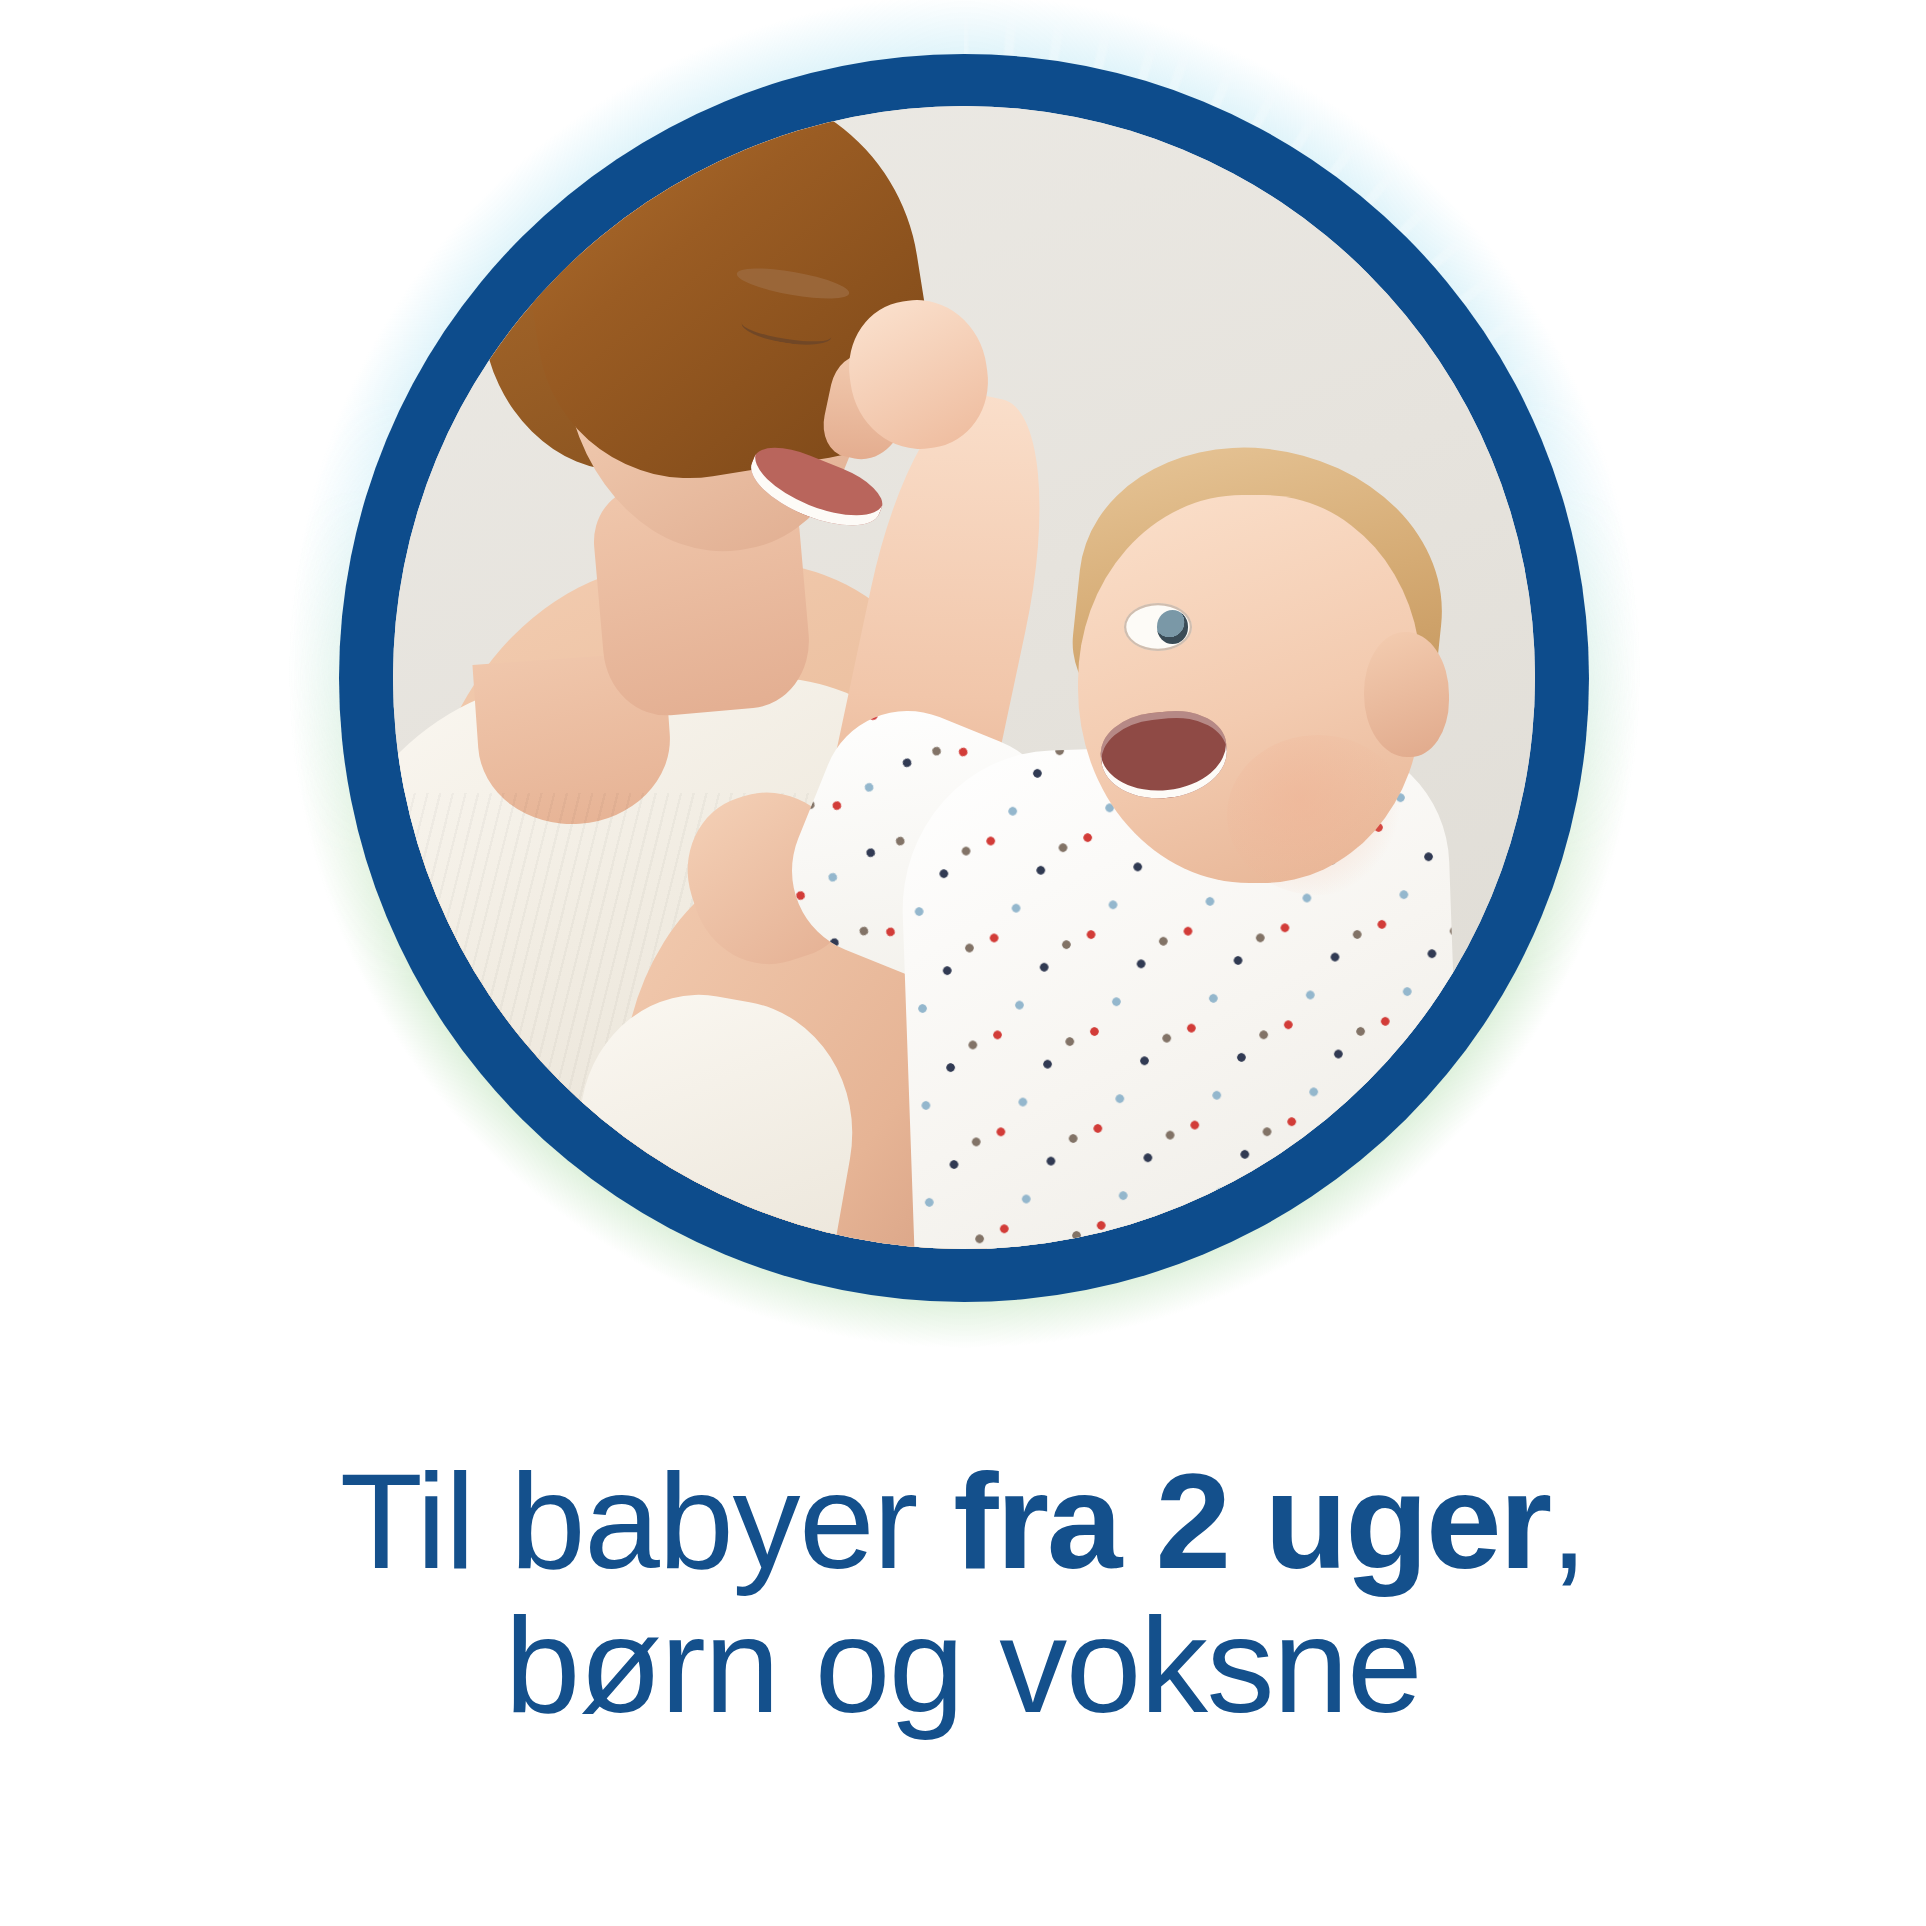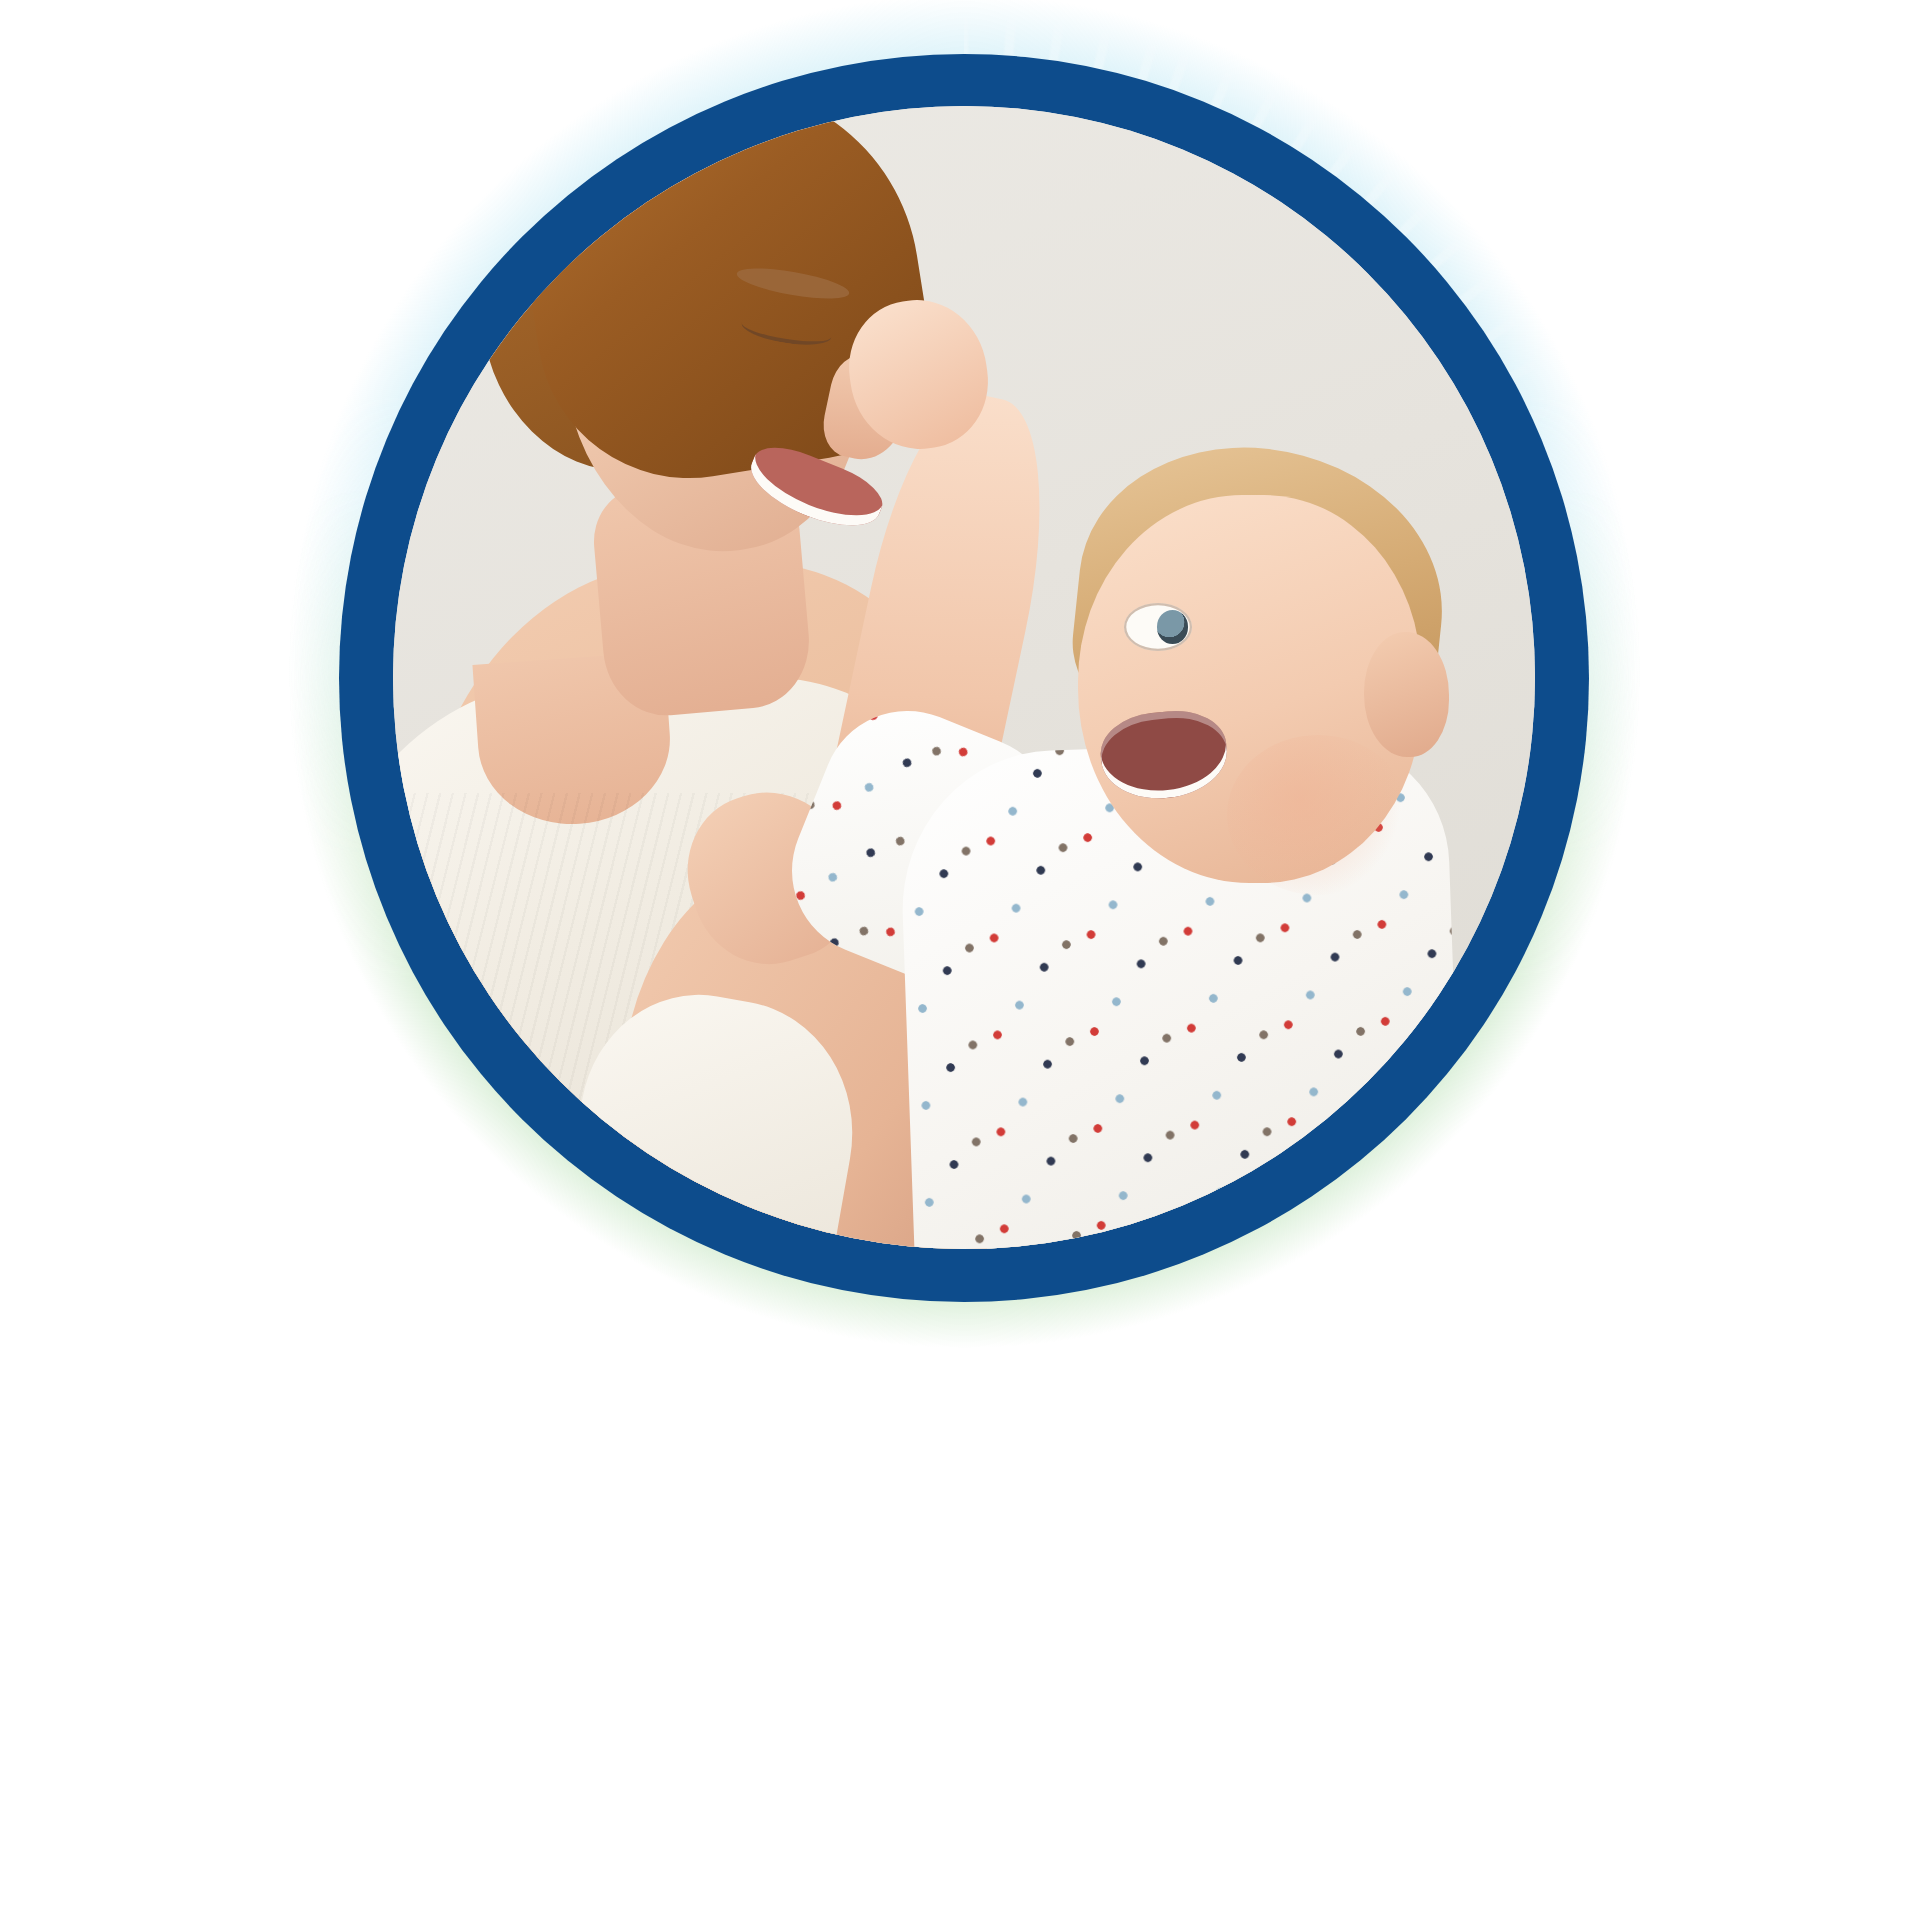--- a/index.html
+++ b/index.html
@@ -333,15 +333,19 @@
         <div class="baby-hair"></div>
         <div class="baby-head"></div>
         <div class="baby-ear"></div>
         <div class="baby-cheek"></div>
         <div class="baby-eye"></div>
         <div class="baby-mouth"></div>
       </div>
     </div>
   </div>
 
+  <div class="caption">
+    <span class="ln"><span>Til babyer </span><b>fra 2 uger</b><span>,</span></span>
+    <span class="ln">børn og voksne</span>
+  </div>
 
 </div>
 
 
 </body></html>

